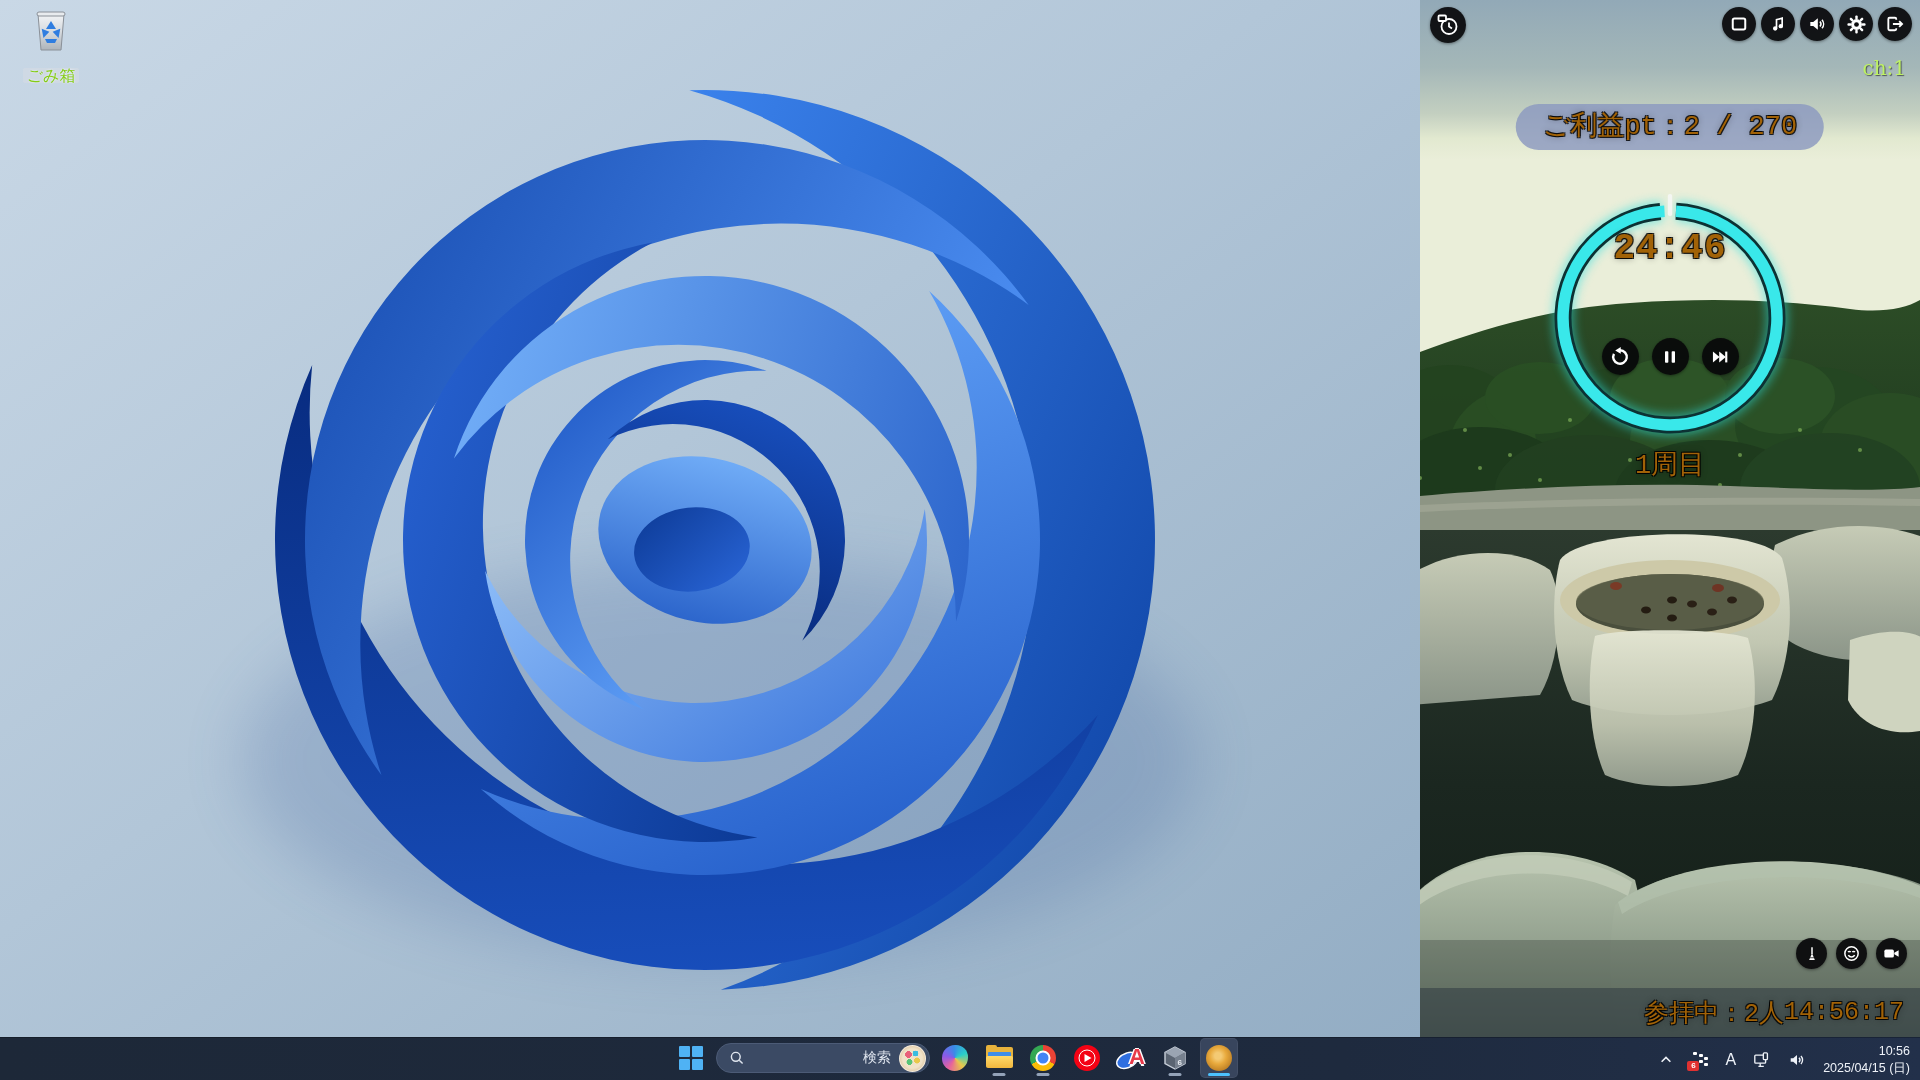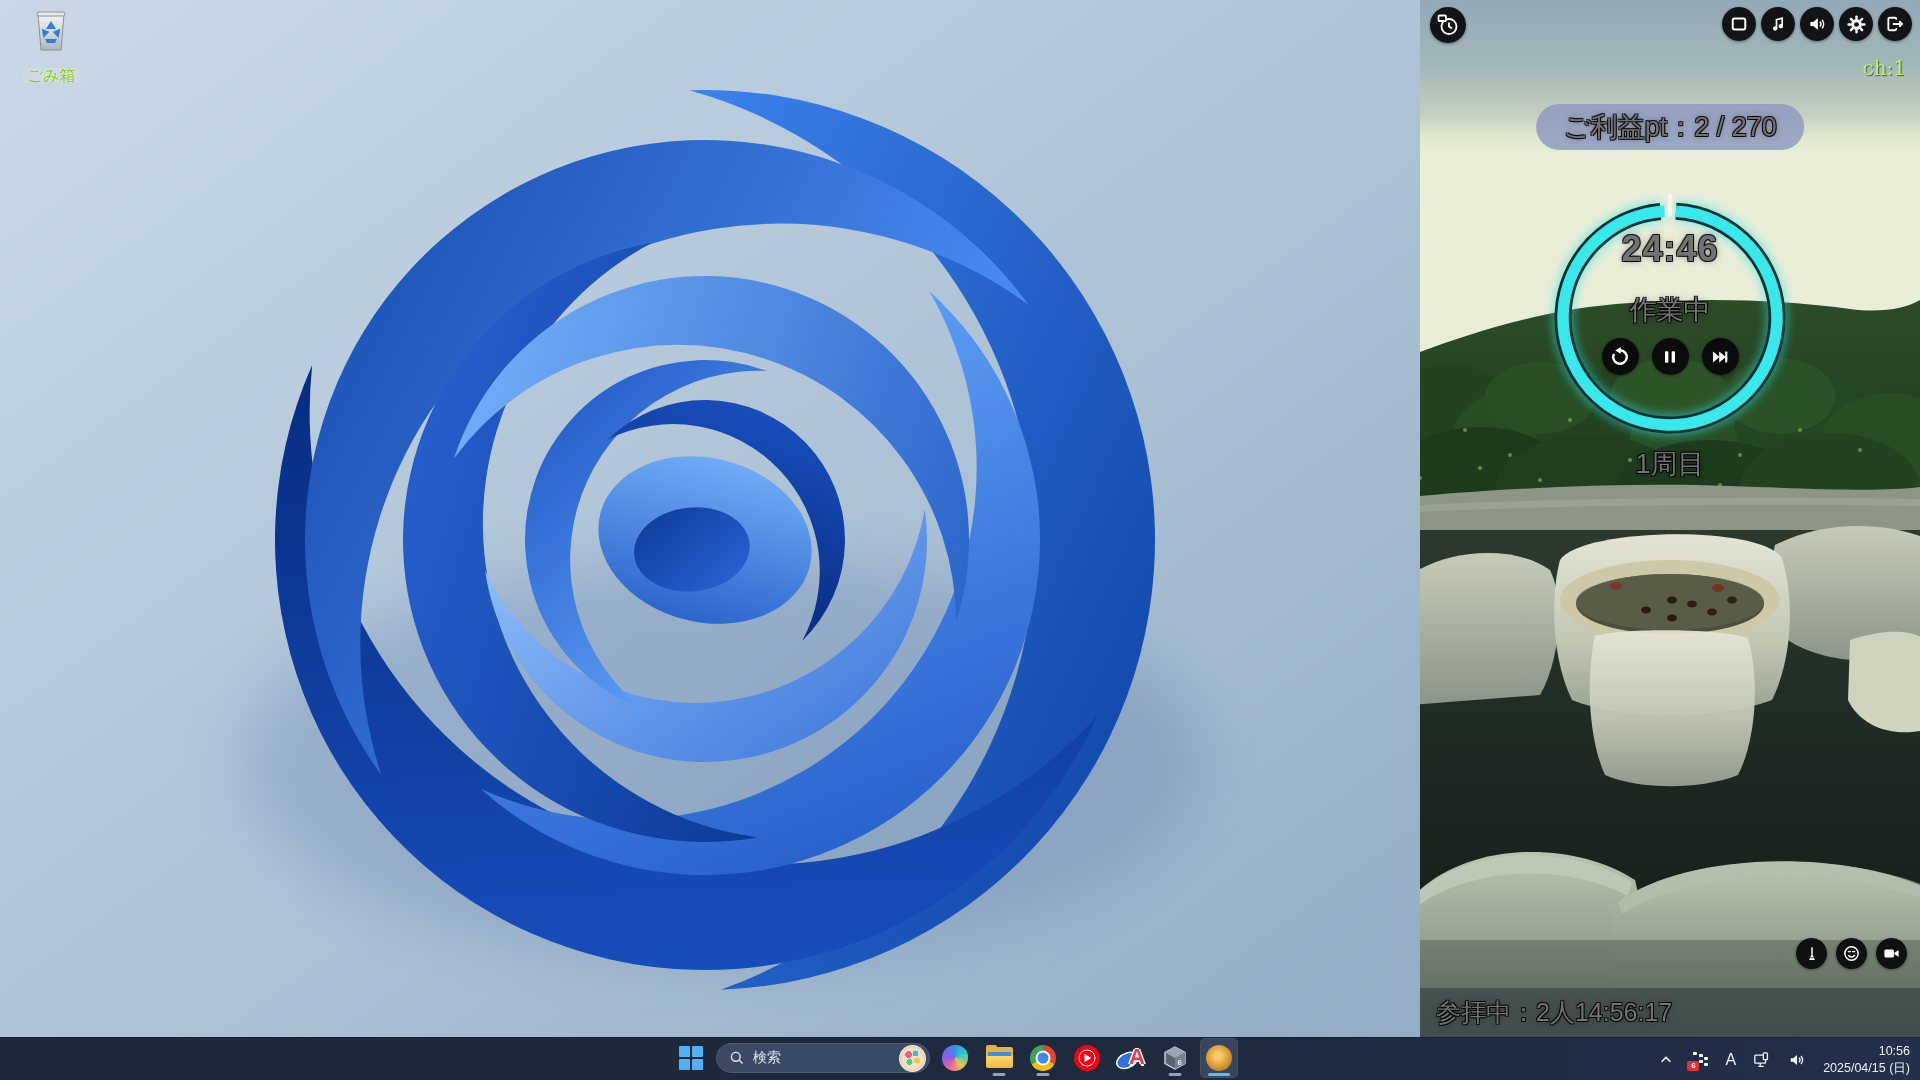--- a/index.html
+++ b/index.html
@@ -19,21 +19,21 @@
   
   #panel{position:absolute;left:1420px;top:0;width:500px;height:1037px;overflow:hidden;}
   #scene{position:absolute;left:0;top:0;width:500px;height:1037px;}
 
   .circ-btn{display:flex;align-items:center;justify-content:center;border-radius:50%;
      background:rgba(8,8,10,.93);box-shadow:0 1px 3px rgba(0,0,0,.4);}
   #panel-topleft{position:absolute;left:10px;top:7px;width:36px;height:36px;}
   #panel-topright{position:absolute;right:8px;top:7px;display:flex;gap:5px;}
   #panel-topright .circ-btn{width:34px;height:34px;}
 
-  .jp-serif{font-family:Liberation Sans, sans-serif;color:#737373;
+  .jp-serif{font-family:Liberation Mono, monospace;color:#a16207;
      text-shadow:-1px -1px 0 rgba(0,0,0,.8),1px -1px 0 rgba(0,0,0,.8),
                  -1px 1px 0 rgba(0,0,0,.8),1px 1px 0 rgba(0,0,0,.8),0 0 7px rgba(0,0,0,.45);}
 
   #channel{position:absolute;right:14px;top:56px;font-family:"DejaVu Serif","Liberation Serif",serif;
      font-size:20px;color:#bef264;text-shadow:1px 1px 1px rgba(0,0,0,.55);}
 
   #points-badge{position:absolute;left:50%;top:104px;transform:translateX(-50%);
      height:46px;line-height:46px;padding:0 27px;border-radius:23px;
      background:rgba(139,153,192,.82);font-size:27px;white-space:nowrap;}
 
@@ -42,28 +42,28 @@
   #timer-time{position:absolute;left:0;right:0;top:42px;text-align:center;font-size:36px;font-weight:bold;letter-spacing:1px;}
   #timer-status{position:absolute;left:0;right:0;top:106px;text-align:center;font-size:27px;}
   #timer-controls{position:absolute;left:0;right:0;top:152px;display:flex;justify-content:center;gap:13px;}
   #timer-controls .circ-btn{width:37px;height:37px;}
   #lap{position:absolute;left:50%;top:446px;transform:translateX(-50%);font-size:27px;}
 
   #panel-actions{position:absolute;right:13px;top:938px;display:flex;gap:9px;}
   #panel-actions .circ-btn{width:31px;height:31px;}
 
   #panel-footer{position:absolute;left:0;right:0;bottom:0;height:49px;
-     background:rgba(48,58,66,.55);display:flex;align-items:center;justify-content:flex-start;
+     background:rgba(48,58,66,.55);display:flex;align-items:center;justify-content:flex-end;
      padding:0 16px;box-sizing:border-box;font-size:25px;}
 
   
   #taskbar{position:absolute;left:0;top:1037px;width:1920px;height:43px;
      background:linear-gradient(90deg,#1d2838 0%,#1e2a3e 70%,#22304a 100%);
      border-top:1px solid rgba(0,0,0,.25);box-sizing:border-box;}
-  #tb-center{position:absolute;left:672px;top:0;height:40px;display:flex;align-items:center;gap:6px;}
+  #tb-center{position:absolute;left:672px;top:0;height:40px;display:flex;align-items:center;gap:6px;text-align:right;}
   .tb-item{position:relative;width:38px;height:40px;display:flex;align-items:center;justify-content:center;border-radius:5px;}
   .tb-item.active{background:#38455d;box-shadow:inset 0 0 0 1px rgba(255,255,255,.06);}
   .run-dash{position:absolute;bottom:2px;left:50%;transform:translateX(-50%);width:13px;height:3px;border-radius:2px;background:#93a2b8;}
   .run-dash.active{width:22px;background:#4cc2ff;}
 
   #start-grid{width:24px;height:24px;display:grid;grid-template-columns:11px 11px;grid-template-rows:11px 11px;gap:2px;}
   #start-grid div{background:#4fb2f4;border-radius:1px;}
 
   #search-box{width:214px;height:30px;border-radius:15px;background:#3b4a64;
      border:1px solid #4c5b76;display:flex;align-items:center;padding:0 3px 0 12px;box-sizing:border-box;gap:8px;}
@@ -363,21 +363,20 @@
             </filter>
         </defs>
         <g transform="rotate(-86.8 132 132)">
           <circle cx="132" cy="132" r="107" fill="none" stroke="#2adfe0" stroke-width="22" opacity=".5" stroke-dasharray="658 14" filter="url(#glow)"></circle>
           <circle cx="132" cy="132" r="107" fill="none" stroke="#0c3234" stroke-width="17" stroke-dasharray="656 16"></circle>
           <circle cx="132" cy="132" r="107" fill="none" stroke="#39e8ea" stroke-width="11.5" stroke-dasharray="660 12"></circle>
         </g>
         <rect x="129.8" y="8" width="4.4" height="22" rx="2" fill="#f4f6f2"></rect>
       </svg>
       <div id="timer-time" class="jp-serif">24:46</div>
-      <div id="timer-status" class="jp-serif">作業中</div>
       <div id="timer-controls">
         <div class="circ-btn">
           <span>
             <svg viewBox="0 0 24 24" width="22" height="22">
               <path d="M12 4.6 a7.4 7.4 0 1 1 -6.6 4" fill="none" stroke="#fff" stroke-width="2.6"></path>
               <path d="M12.8 1.2 L12.8 8.4 L6.8 4.8 Z" fill="#fff"></path>
             </svg>
           </span>
         </div>
         <div class="circ-btn">

